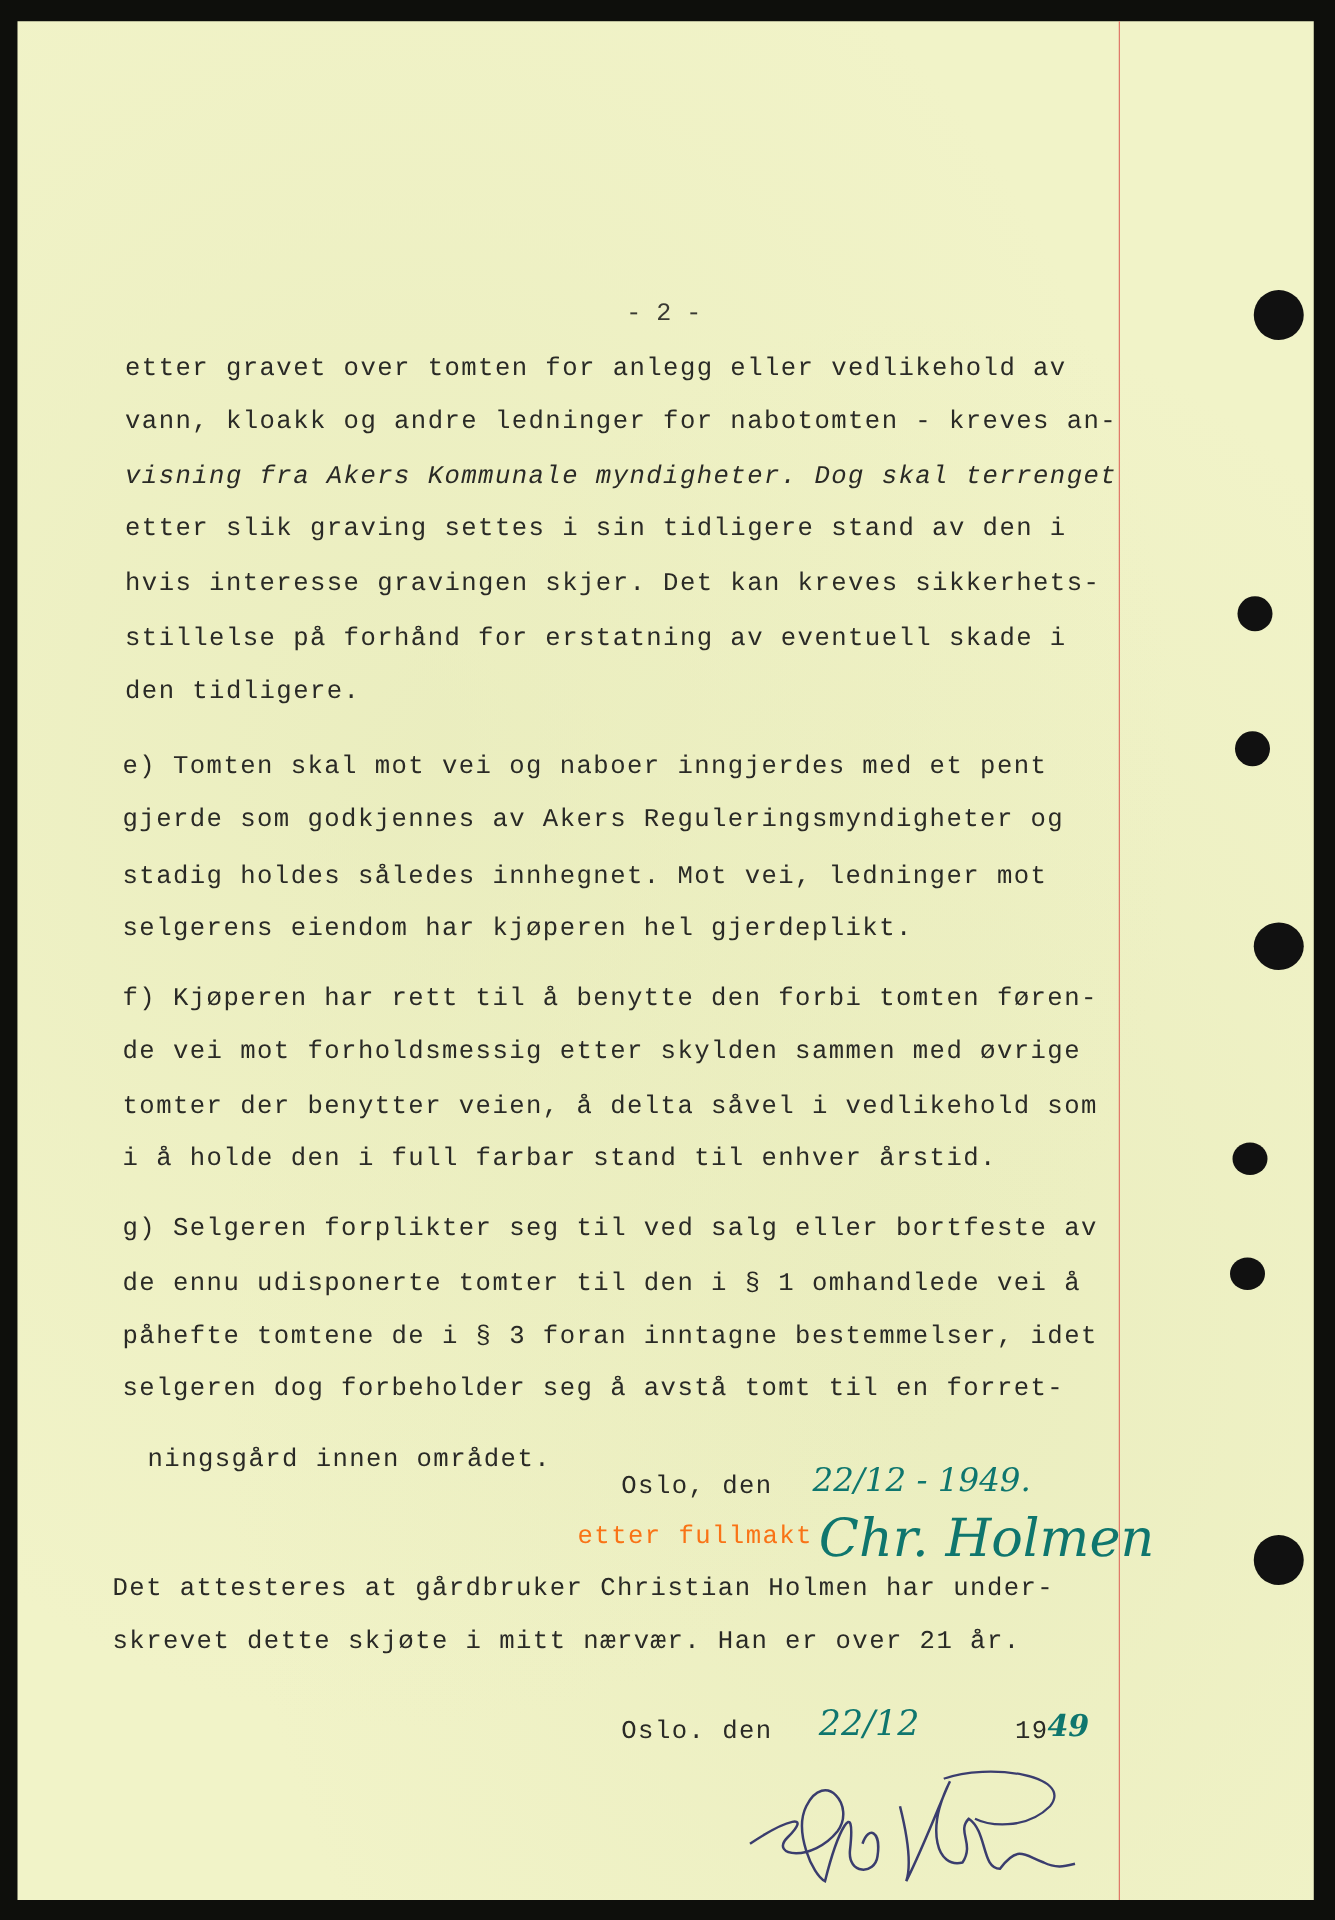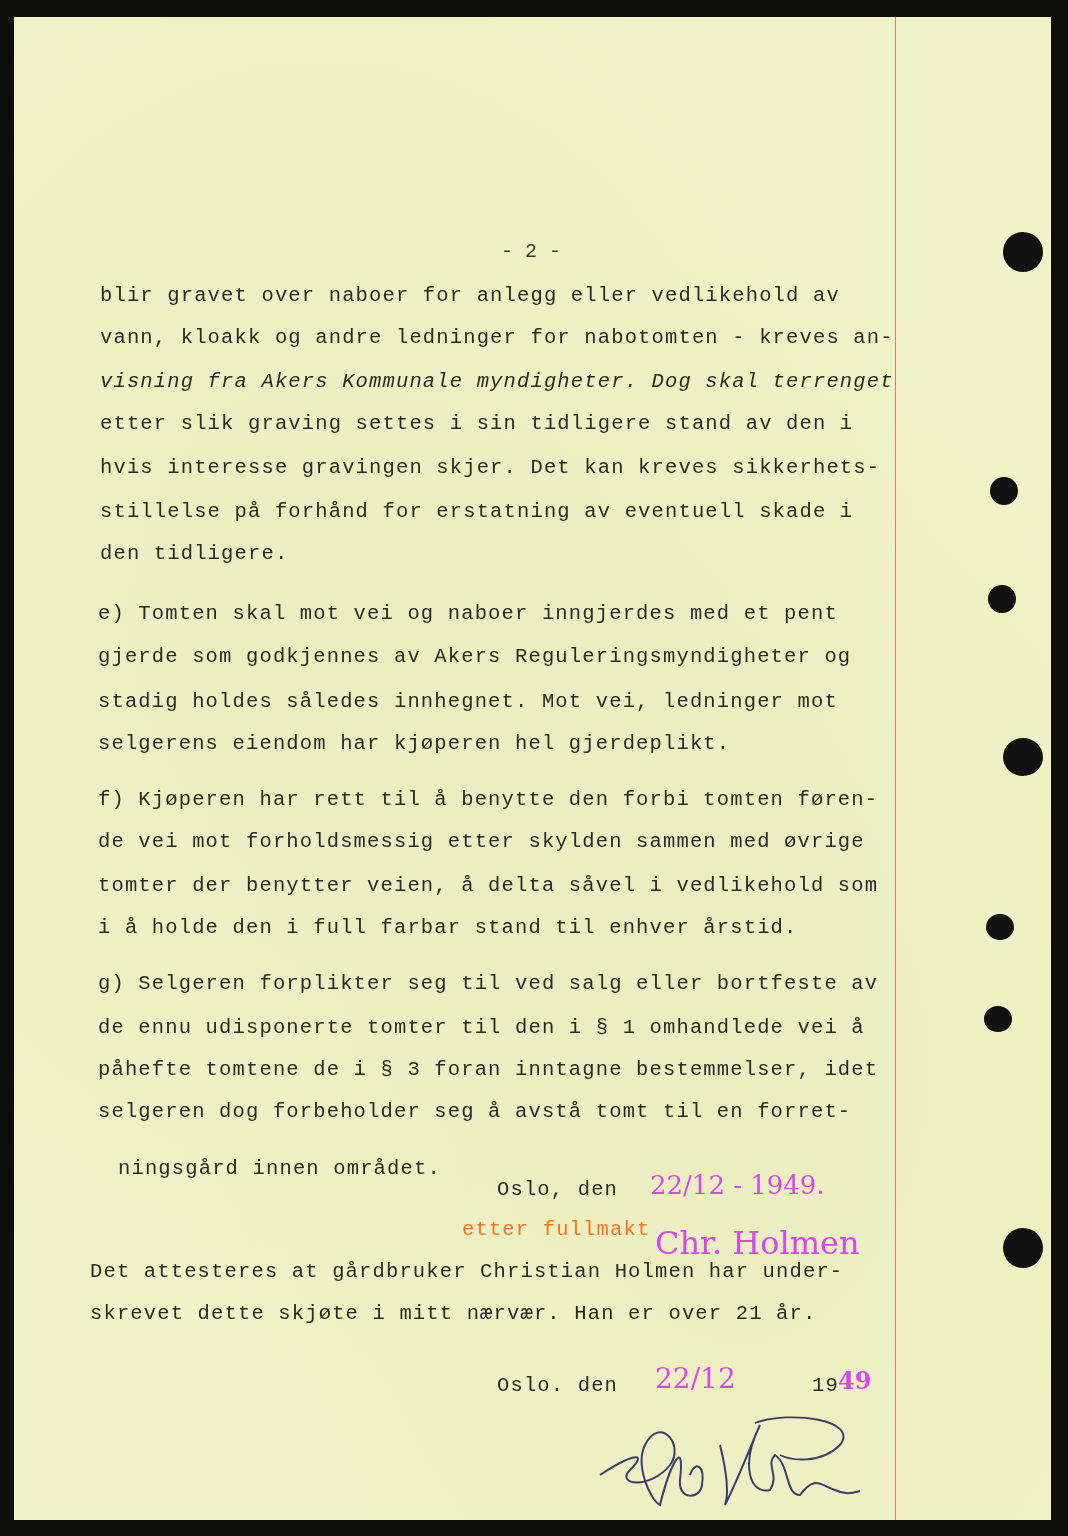--- a/index.html
+++ b/index.html
@@ -16,43 +16,43 @@
   .margin-line {
     position:absolute; left:881px; top:0; width:1px; height:100%; background:#e07a6a;
   }
   .hole { position:absolute; background:#111; border-radius:50%; }
   .line {
     position:absolute; white-space:pre; color:#2a2a26; font-size:20.5px; letter-spacing:1.15px;
   }
   .faint { color:#f97316; }
   .page-num { position:absolute; left:501px; top:240px; color:#3a3a33; font-size:20px; white-space:pre; }
   .hand {
-    position:absolute; font-family:"DejaVu Serif","Liberation Serif",serif; 
-    color:#d946ef; white-space:pre;
+    position:absolute; font-family:"DejaVu Serif","Liberation Serif",serif; font-style:italic;
+    color:#0f766e; white-space:pre;
   }
   .sig svg { position:absolute; }
 </style>
 </head>
 <body>
 
 <div class="paper">
   <div class="margin-line"></div>
 
   <div class="hole" style="left:989px;top:215px;width:40px;height:40px;"></div>
   <div class="hole" style="left:976px;top:460px;width:28px;height:28px;"></div>
   <div class="hole" style="left:974px;top:568px;width:28px;height:28px;"></div>
   <div class="hole" style="left:989px;top:721px;width:40px;height:38px;"></div>
   <div class="hole" style="left:972px;top:897px;width:28px;height:26px;"></div>
   <div class="hole" style="left:970px;top:989px;width:28px;height:26px;"></div>
   <div class="hole" style="left:989px;top:1211px;width:40px;height:40px;"></div>
 </div>
 
 <div class="page-num">- 2 -</div>
 
-<div class="line" style="left:100px;top:284px;">blir gravet over naboer for anlegg eller vedlikehold av</div>
+<div class="line" style="left:100px;top:284px;">etter gravet over tomten for anlegg eller vedlikehold av</div>
 <div class="line" style="left:100px;top:326px;">vann, kloakk og andre ledninger for nabotomten - kreves an-</div>
 <div class="line" style="left:100px;top:370px;font-style:italic;">visning fra Akers Kommunale myndigheter. Dog skal terrenget</div>
 <div class="line" style="left:100px;top:412px;">etter slik graving settes i sin tidligere stand av den i</div>
 <div class="line" style="left:100px;top:456px;">hvis interesse gravingen skjer. Det kan kreves sikkerhets-</div>
 <div class="line" style="left:100px;top:500px;text-align:right;">stillelse på forhånd for erstatning av eventuell skade i</div>
 <div class="line" style="left:100px;top:542px;">den tidligere.</div>
 
 <div class="line" style="left:98px;top:602px;">e) Tomten skal mot vei og naboer inngjerdes med et pent</div>
 <div class="line" style="left:98px;top:645px;">gjerde som godkjennes av Akers Reguleringsmyndigheter og</div>
 <div class="line" style="left:98px;top:690px;">stadig holdes således innhegnet. Mot vei, ledninger mot</div>
@@ -65,21 +65,21 @@
 
 <div class="line" style="left:98px;top:972px;">g) Selgeren forplikter seg til ved salg eller bortfeste av</div>
 <div class="line" style="left:98px;top:1016px;">de ennu udisponerte tomter til den i § 1 omhandlede vei å</div>
 <div class="line" style="left:98px;top:1058px;">påhefte tomtene de i § 3 foran inntagne bestemmelser, idet</div>
 <div class="line" style="left:98px;top:1100px;">selgeren dog forbeholder seg å avstå tomt til en forret-</div>
 <div class="line" style="left:98px;top:1157px;margin-left:20px;">ningsgård innen området.</div>
 
 <div class="line" style="left:497px;top:1178px;">Oslo, den</div>
 <div class="hand" style="left:650px;top:1170px;font-size:26px;">22/12 - 1949.</div>
 <div class="line faint" style="left:462px;top:1218px;">etter fullmakt</div>
-<div class="hand" style="left:655px;top:1206px;font-size:32px;margin-top:18px;">Chr. Holmen</div>
+<div class="hand" style="left:655px;top:1206px;font-size:42px;">Chr. Holmen</div>
 
 <div class="line" style="left:90px;top:1260px;">Det attesteres at gårdbruker Christian Holmen har under-</div>
 <div class="line" style="left:90px;top:1302px;">skrevet dette skjøte i mitt nærvær. Han er over 21 år.</div>
 
 <div class="line" style="left:497px;top:1374px;">Oslo. den</div>
 <div class="hand" style="left:655px;top:1362px;font-size:28px;">22/12</div>
 <div class="line" style="left:812px;top:1374px;">19</div>
 <div class="hand" style="left:838px;top:1366px;font-size:24px;font-weight:bold;">49</div>
 
 <div class="sig">

